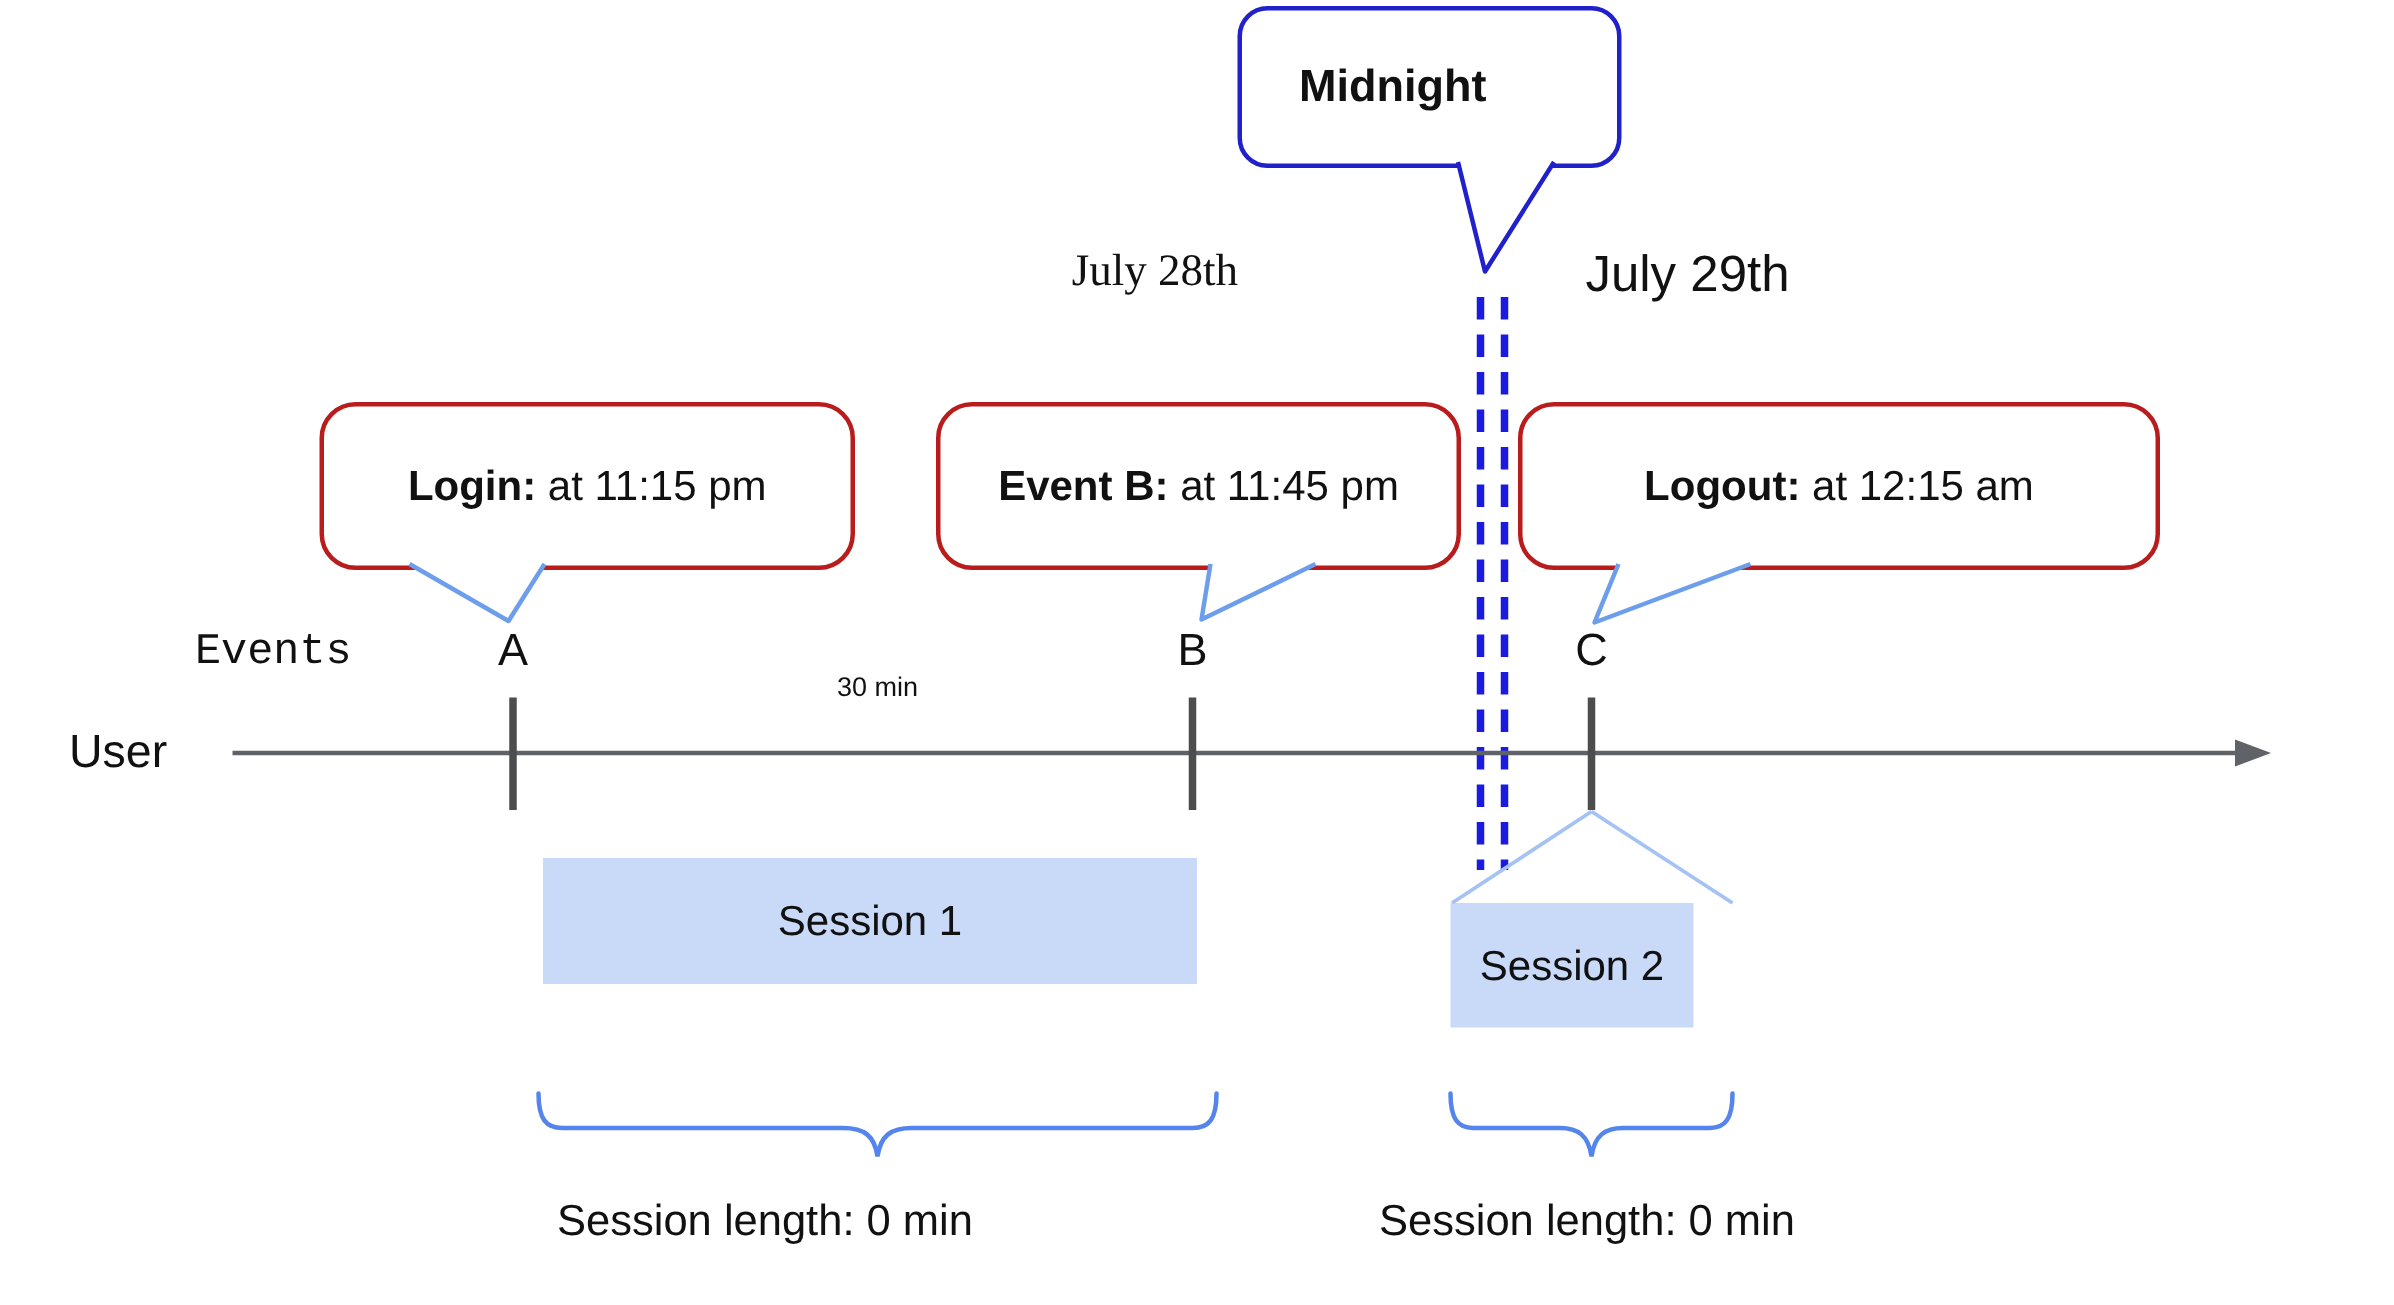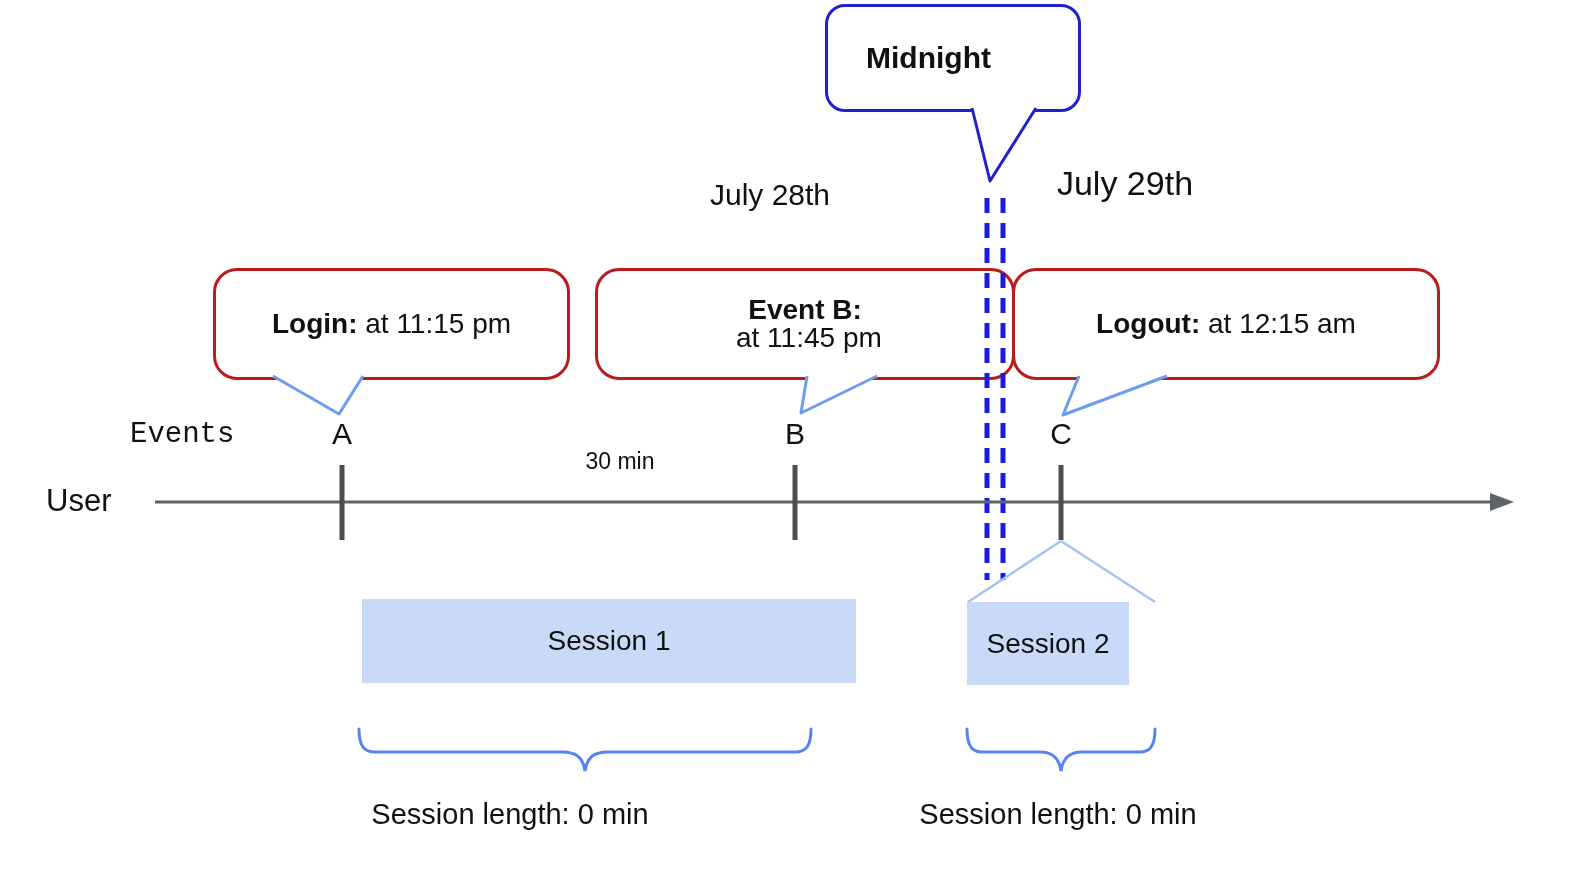--- a/index.html
+++ b/index.html
@@ -47,44 +47,44 @@
 </style>
 </head>
 <body>
 
 <div id="stage">
 
   <div id="midnight-callout" class="callout" style="left:825px;top:4px;width:256px;height:108px;">
     <span>Midnight</span>
   </div>
 
-  <div class="lbl centerx" style="left:770px;top:178px;font-size:30px;">July 28th</div>
+  <div class="lbl centerx" style="left:770px;top:164px;font-size:30px;font-family:Liberation Serif, serif;">July 28th</div>
   <div class="lbl centerx" style="left:1125px;top:164px;font-size:34px;">July 29th</div>
 
   <div class="callout" style="left:213px;top:268px;width:357px;height:112px;">
     <span class="bold">Login:</span>
       <span class="rest"> at 11:15 pm</span>
   </div>
-  <div class="callout" style="left:595px;top:268px;width:420px;height:112px;flex-direction:column;">
+  <div class="callout" style="left:624px;top:268px;width:350px;height:112px;">
     <span class="bold">Event B:</span>
       <span class="rest"> at 11:45 pm</span>
   </div>
   <div class="callout" style="left:1012px;top:268px;width:428px;height:112px;">
     <span class="bold">Logout:</span>
       <span class="rest"> at 12:15 am</span>
   </div>
 
   <div class="lbl" style="left:130px;top:418px;font-size:29px;font-family:Liberation Mono, monospace;">Events</div>
   <div class="lbl centerx" style="left:342px;top:417px;font-size:30px;">A</div>
   <div class="lbl centerx" style="left:795px;top:417px;font-size:30px;">B</div>
   <div class="lbl centerx" style="left:1061px;top:417px;font-size:30px;">C</div>
-  <div class="lbl centerx" style="left:585px;top:448px;font-size:23px;margin-left:35px;">30 min</div>
+  <div class="lbl centerx" style="left:585px;top:448px;font-size:18px;">30 min</div>
   <div class="lbl" style="left:46px;top:483px;font-size:31px;">User</div>
 
-  <div class="session-box" style="left:362px;top:599px;width:494px;height:84px;">
+  <div class="session-box" style="left:362px;top:572px;width:436px;height:84px;">
     <span>Session 1</span>
   </div>
   <div class="session-box" style="left:967px;top:602px;width:162px;height:83px;">
     <span>Session 2</span>
   </div>
 
   <div class="lbl centerx" style="left:510px;top:798px;font-size:29px;">Session length: 0 min</div>
   <div class="lbl centerx" style="left:1058px;top:798px;font-size:29px;">Session length: 0 min</div>
 
   <svg id="svg-overlay" width="1596" height="870" viewBox="0 0 1596 870">

